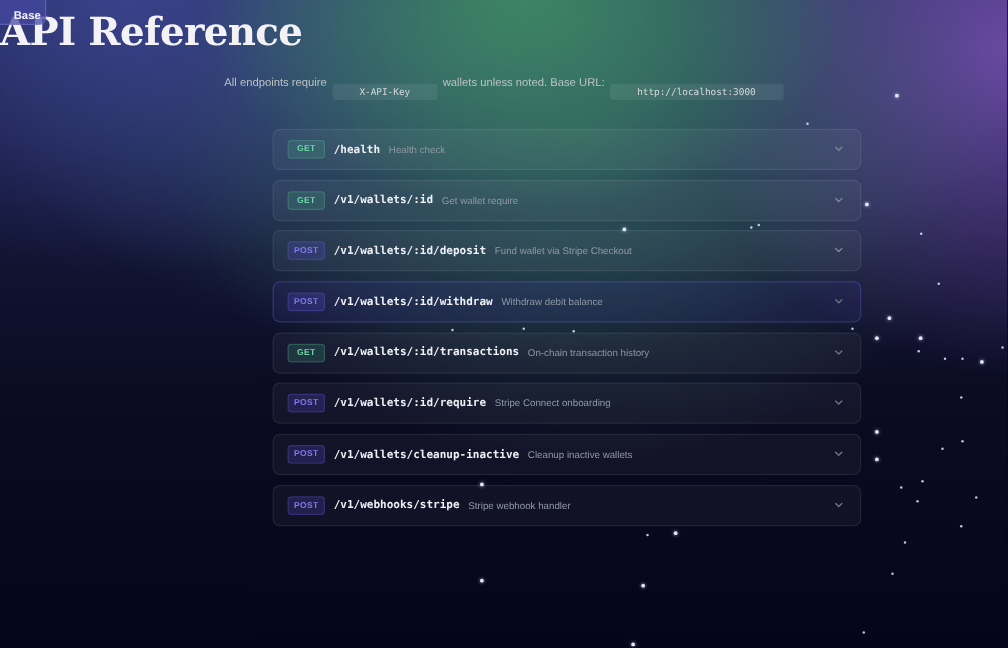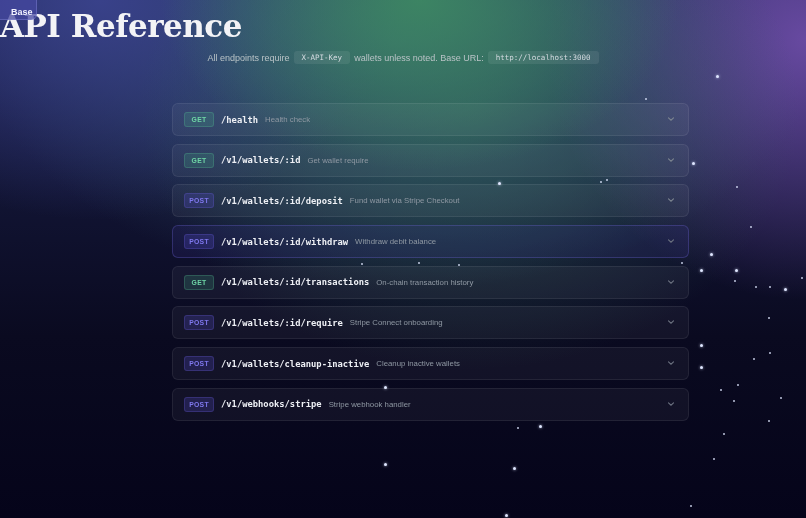--- a/index.html
+++ b/index.html
@@ -41,31 +41,32 @@
     margin:0; line-height:40px;
   }
   .subtitle {
     margin-top:5px; font-size:9px; color:#b9c3c6;
     display:flex; justify-content:center; align-items:center; gap:4px;
   }
   .code {
     font-family:"DejaVu Sans Mono", "Liberation Mono", monospace;
     font-size:7.5px; color:#d4dbe0;
     background:rgba(255,255,255,0.08);
-    padding:2px 8px; border-radius:3px;
+    padding:2px 22px; border-radius:3px;margin-top:16px;
   }
 
   .list { position:absolute; left:172px; top:103px; width:517px; z-index:2; }
   .row {
     position:relative; height:33px; margin-bottom:7.7px;
     border-radius:6px;
     background:rgba(255,255,255,0.045);
     border:1px solid rgba(255,255,255,0.07);
     display:flex; align-items:center;
     box-sizing:border-box;
+    margin-left:46px;
   }
   .row.active {
     background:rgba(70,60,170,0.14);
     border:1px solid rgba(120,110,230,0.28);
   }
   .badge {
     margin-left:11px; width:30px; height:15px; border-radius:3px;
     font-size:6.8px; font-weight:bold; letter-spacing:.3px;
     display:flex; align-items:center; justify-content:center;
     box-sizing:border-box;

